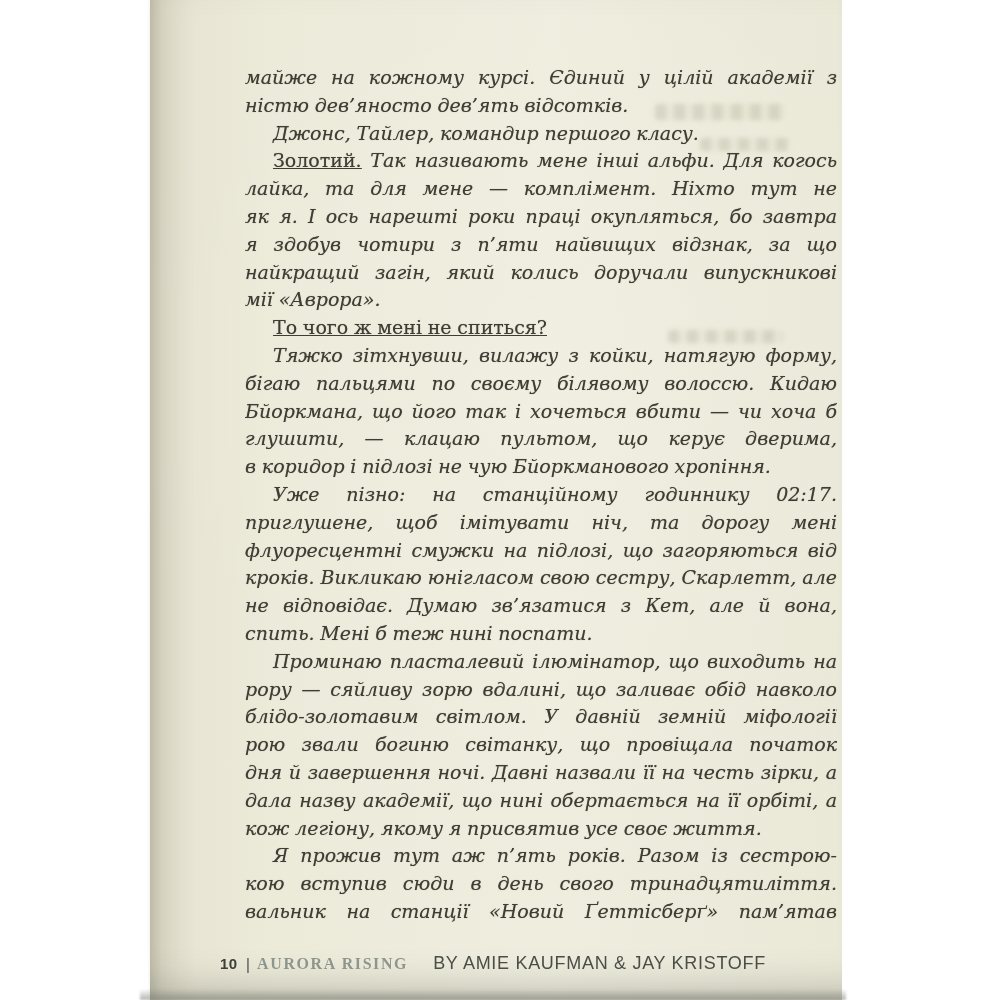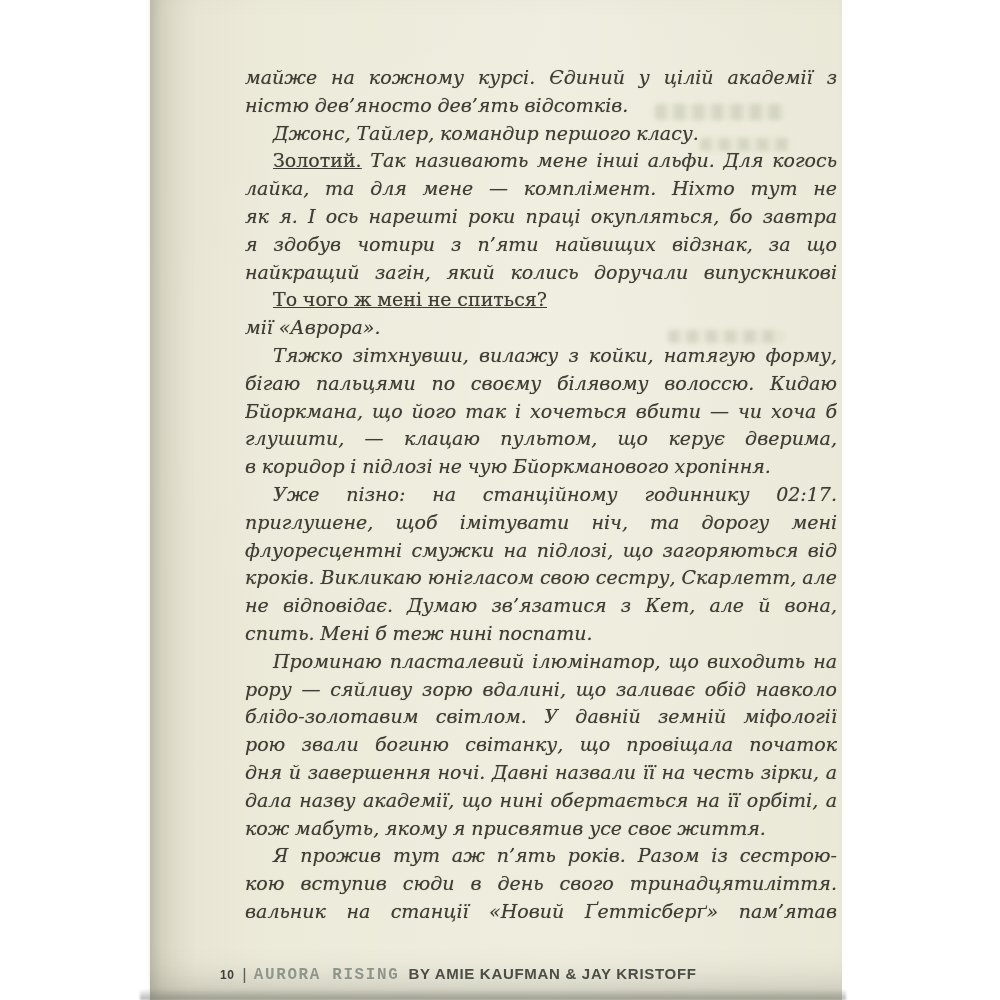--- a/index.html
+++ b/index.html
@@ -40,36 +40,36 @@
   }
   .g1{left:505px;top:104px;width:130px;height:16px;}
   .g2{left:550px;top:138px;width:90px;height:13px;}
   .g3{left:518px;top:330px;width:115px;height:13px;}
   
   .footer{
     position:absolute;left:70px;top:953px;
     display:flex;align-items:baseline;white-space:nowrap;
   }
   .pgnum{
-    font-family:"Liberation Sans",sans-serif;font-size:12px;font-weight:700;
+    font-family:"Liberation Sans",sans-serif;font-size:15px;font-weight:700;
     color:#3c3f3a;letter-spacing:0.5px;text-align:center;
   }
   .sep{
     font-family:"Liberation Sans",sans-serif;font-size:17px;font-weight:400;
     color:#5a5e56;margin:0 7px 0 8px;position:relative;top:1px;
   }
   .title{
-    font-family:Liberation Mono, monospace;font-size:16px;font-weight:700;
+    font-family:Liberation Serif, serif;font-size:16px;font-weight:700;
     color:#8e958a;letter-spacing:1.6px;
     text-shadow:0.5px 0 0 rgba(255,255,255,0.35);
-    margin-right:9px;
+    margin-right:25px;
   }
   .byline{
-    font-family:"Liberation Sans",sans-serif;font-size:15px;font-weight:700;
-    color:#4a4e47;letter-spacing:0.7px;margin-top:12px;
+    font-family:"Liberation Sans",sans-serif;font-size:18px;font-weight:400;
+    color:#4a4e47;letter-spacing:0.7px;
   }
   
   .bottom-shadow{
     position:absolute;left:140px;top:989px;width:706px;height:11px;
     background:linear-gradient(180deg,rgba(255,255,255,0),rgba(118,122,112,0.55));
     filter:blur(1px);
   }
 </style>
 </head>
 <body>
@@ -79,40 +79,40 @@
 
     <div class="text-col" id="text-col">
         <div class="line just"><span>майже на кожному курсі. Єдиний у цілій академії з успіш-</span></div>
         <div class="line"><span>ністю дев’яносто дев’ять відсотків.</span></div>
         <div class="line ind"><span>Джонс, Тайлер, командир першого класу.</span></div>
         <div class="line ind just"><span class="roman">Золотий.</span><span> Так називають мене інші альфи. Для когось це</span></div>
         <div class="line just"><span>лайка, та для мене — комплімент. Ніхто тут не трудячив,</span></div>
         <div class="line just"><span>як я. І ось нарешті роки праці окупляться, бо завтра Відбір,</span></div>
         <div class="line just"><span>я здобув чотири з п’яти найвищих відзнак, за що отримаю</span></div>
         <div class="line just"><span>найкращий загін, який колись доручали випускникові акаде-</span></div>
+        <div class="line"><span>мії «Аврора».</span></div>
         <div class="line ind roman"><span>То чого ж мені не спиться?</span></div>
-        <div class="line"><span>мії «Аврора».</span></div>
         <div class="line ind just"><span>Тяжко зітхнувши, вилажу з койки, натягую форму, про-</span></div>
         <div class="line just"><span>бігаю пальцями по своєму білявому волоссю. Кидаю погляд на</span></div>
         <div class="line just"><span>Бйоркмана, що його так і хочеться вбити — чи хоча б за-</span></div>
         <div class="line just"><span>глушити, — клацаю пультом, що керує дверима, виходжу</span></div>
         <div class="line"><span>в коридор і підлозі не чую Бйоркманового хропіння.</span></div>
         <div class="line ind just"><span>Уже пізно: на станційному годиннику 02:17. Освітлення</span></div>
         <div class="line just"><span>приглушене, щоб імітувати ніч, та дорогу мені підсвічують</span></div>
         <div class="line just"><span>флуоресцентні смужки на підлозі, що загоряються від моїх</span></div>
         <div class="line just"><span>кроків. Викликаю юнігласом свою сестру, Скарлетт, але та</span></div>
         <div class="line just"><span>не відповідає. Думаю зв’язатися з Кет, але й вона, мабуть,</span></div>
         <div class="line"><span>спить. Мені б теж нині поспати.</span></div>
         <div class="line ind just"><span>Проминаю пласталевий ілюмінатор, що виходить на Ав-</span></div>
         <div class="line just"><span>рору — сяйливу зорю вдалині, що заливає обід навколо шибки</span></div>
         <div class="line just"><span>блідо-золотавим світлом. У давній земній міфології Авро-</span></div>
         <div class="line just"><span>рою звали богиню світанку, що провіщала початок нового</span></div>
         <div class="line just"><span>дня й завершення ночі. Давні назвали її на честь зірки, а та</span></div>
         <div class="line just"><span>дала назву академії, що нині обертається на її орбіті, а та-</span></div>
-        <div class="line"><span>кож мабуть, якому я присвятив усе своє життя.</span></div>
+        <div class="line"><span>кож легіону, якому я присвятив усе своє життя.</span></div>
         <div class="line ind just"><span>Я прожив тут аж п’ять років. Разом із сестрою-близнюч-</span></div>
         <div class="line just"><span>кою вступив сюди в день свого тринадцятиліття. Вербу-</span></div>
         <div class="line just"><span>вальник на станції «Новий Ґеттісберґ» пам’ятав нашого</span></div>
       </div>
 
     <div class="ghost g1"></div>
     <div class="ghost g2"></div>
     <div class="ghost g3"></div>
 
     <div class="footer">

